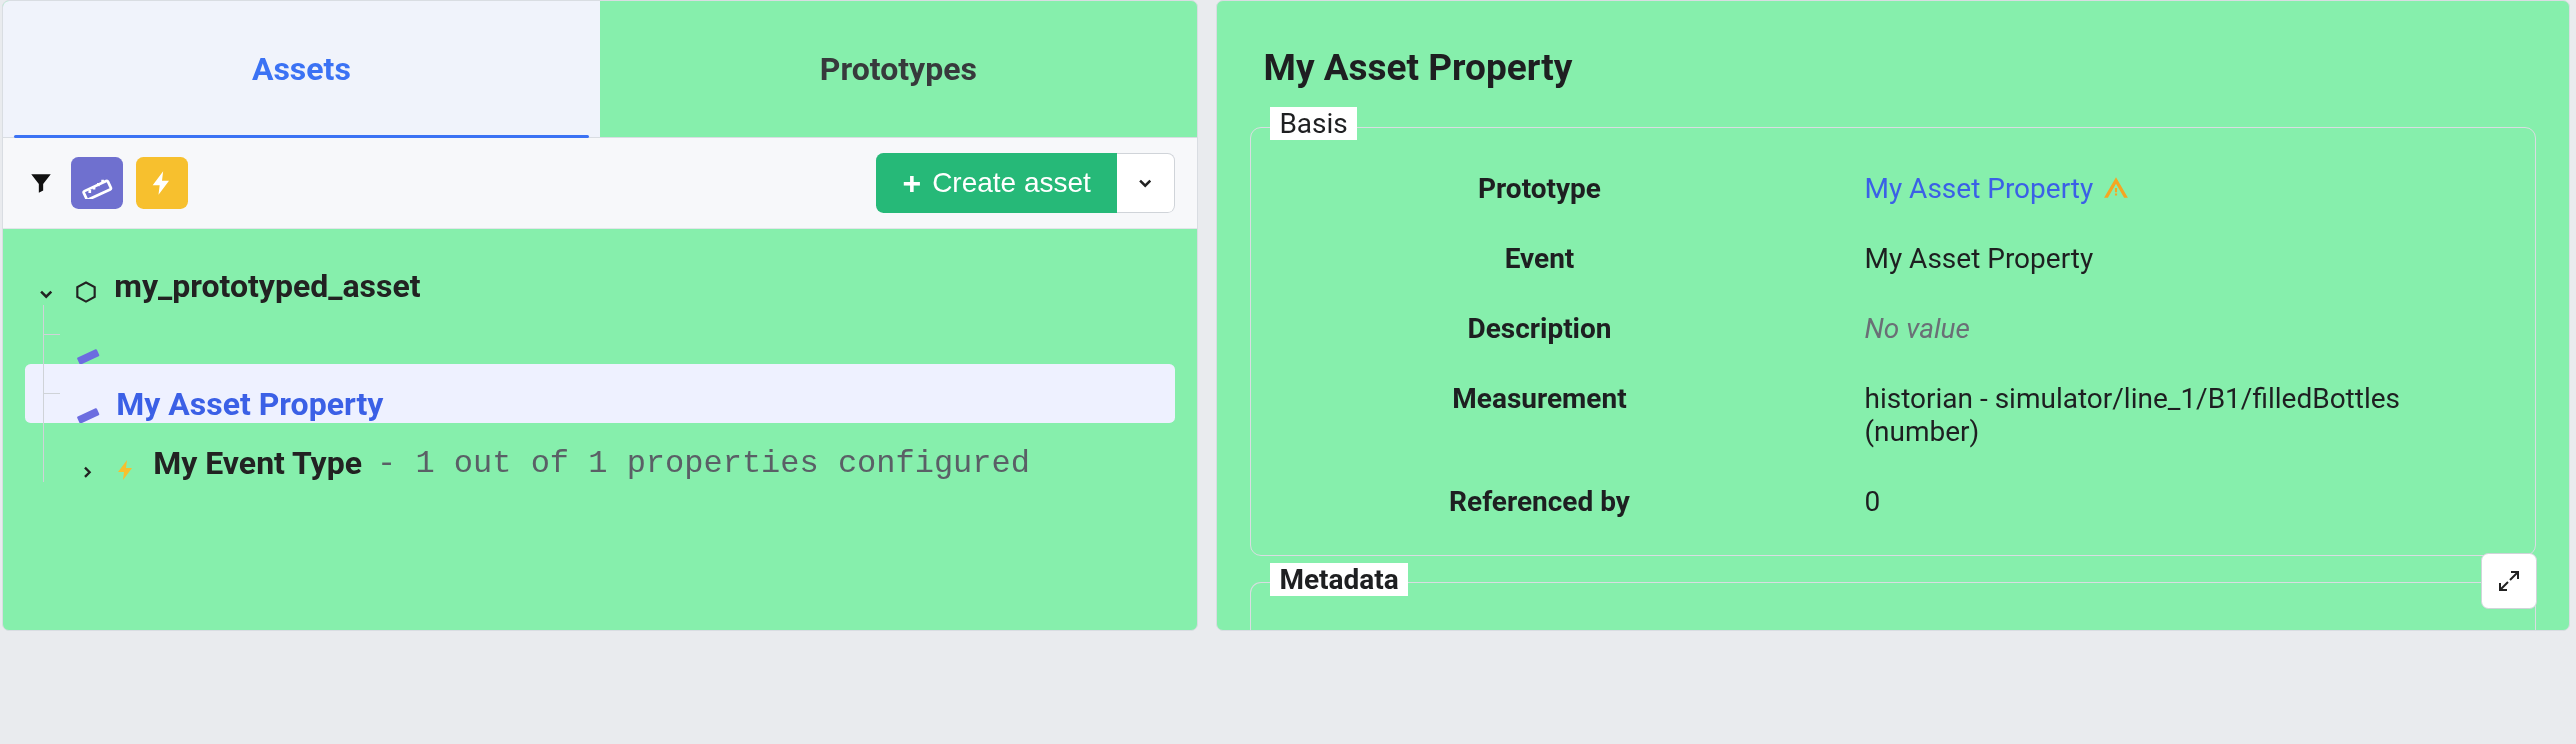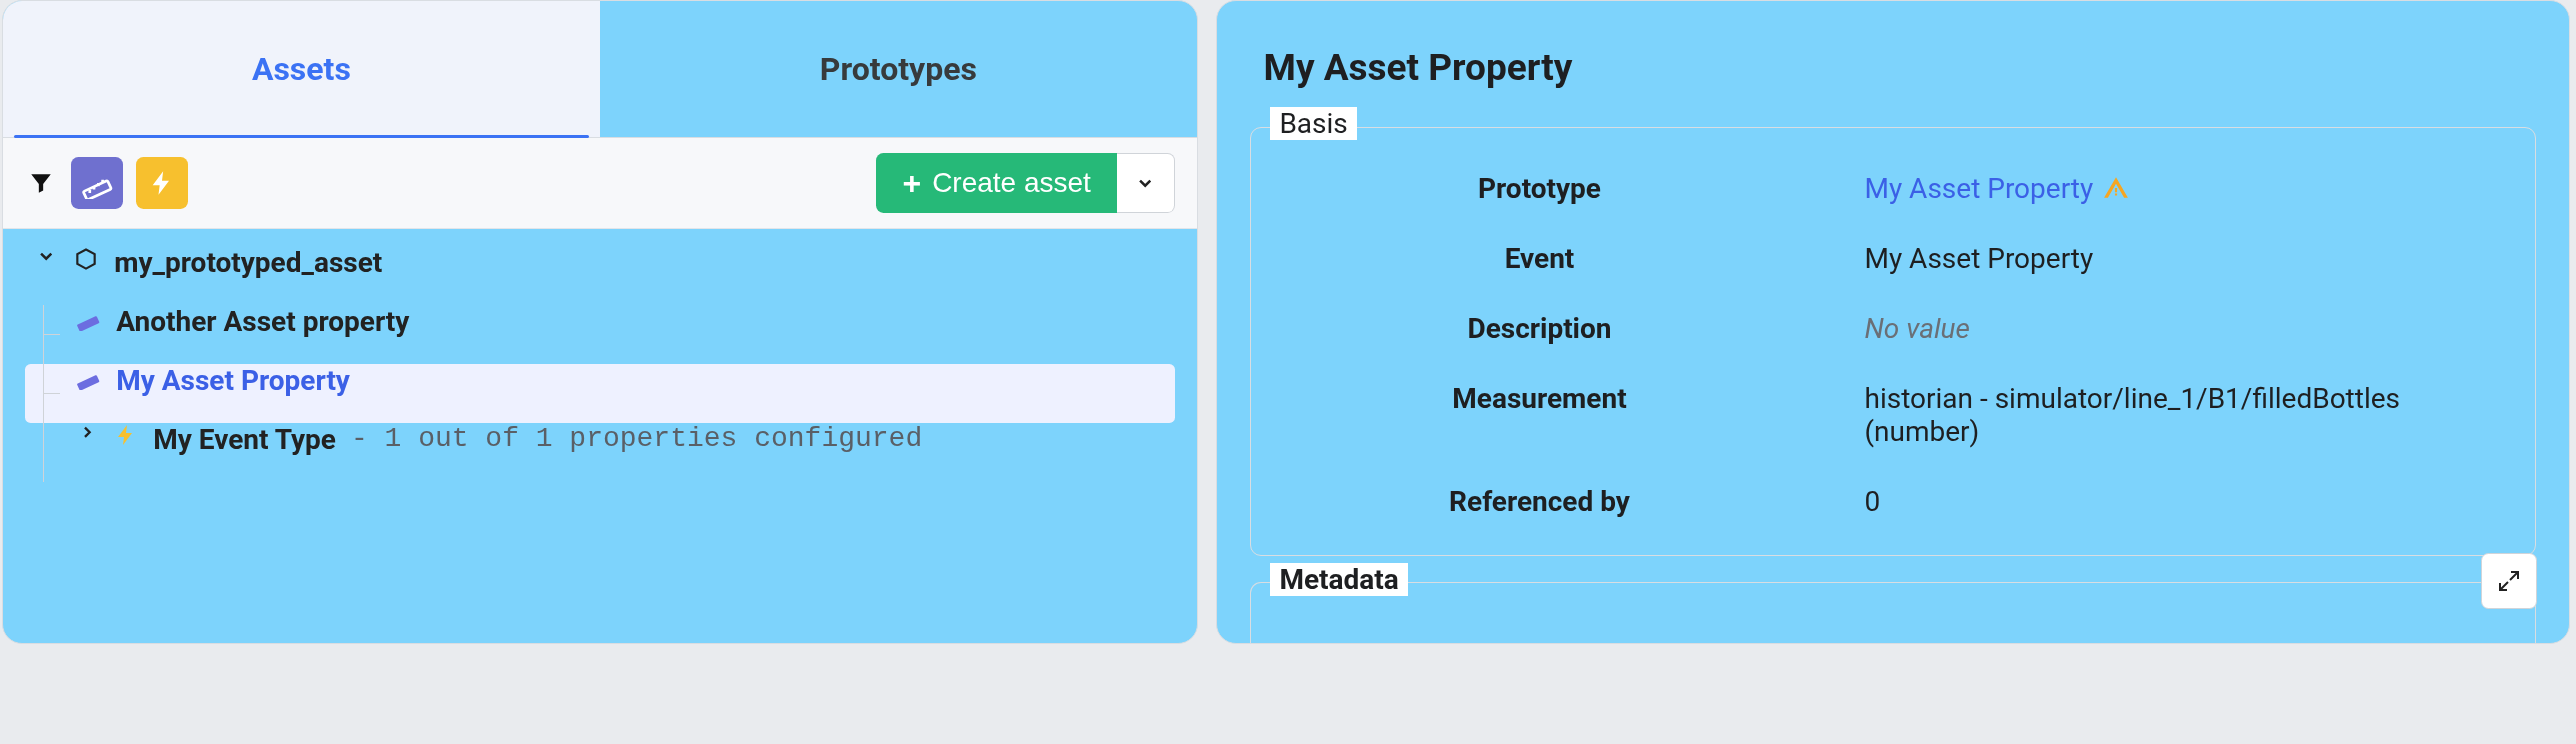--- a/index.html
+++ b/index.html
@@ -3,23 +3,23 @@
 <meta charset="utf-8">
 <style>
   * { box-sizing: border-box; }
   html, body { margin: 0; padding: 0; background: #e9ebee; font-family: -apple-system, BlinkMacSystemFont, "Segoe UI", Roboto, "Helvetica Neue", Arial, sans-serif; }
   body { width: 2576px; height: 745px; transform-origin: top left; }
 
   .layout { display: flex; gap: 18.6px; padding: 0; }
 
   
   .panel {
-    background: #7dd3fc;
+    background: #86efac;
     border: 0.9px solid #d9dde2;
-    border-radius: 20px;
+    border-radius: 7px;
     overflow: hidden;
   }
   .panel.left { width: 1196px; flex: none; margin-left: 1.9px; }
   .panel.right { flex: 1; margin-right: 5.6px; }
 
   
   .tabs { display: flex; border-bottom: 0.9px solid #d9dde2; }
   .tab {
     flex: 1;
     height: 136px;
@@ -92,26 +92,26 @@
     display: inline-flex;
     align-items: center;
     justify-content: center;
     cursor: pointer;
   }
 
   
   .tree { padding: 16.7px 22px; color: #222; }
   .tree-row {
     display: flex;
-    align-items: flex-start;
+    align-items: flex-end;
     gap: 15px;
     height: 59px;
     padding: 0 9.3px;
     border-radius: 5.6px;
-    font-size: 28px;
+    font-size: 32px;
   }
   .tree-row.root { font-weight: 700; }
   .tree-row .chev { width: 24px; display:inline-flex; justify-content:center; color:#222; }
   .tree-branch {
     display:inline-block;
     width: 26px; height: 59px;
     position: relative;
   }
   .tree-branch::before {
     content: "";
@@ -181,21 +181,21 @@
 
   .warn-icon { color:#f5a623; }
 
   .metadata-row {
     position: relative;
     margin: 16.7px 33px 0 33px;
     border: 0.9px solid #d9dde2;
     border-top-left-radius: 11px;
     border-top-right-radius: 11px;
     border-bottom: none;
-    height: 61px;
+    height: 48px;
     text-align: right;
   }
   .metadata-row .legend2 {
     position: absolute;
     top: -20.4px; left: 18.6px;
     background: #fff;
     padding: 0 9.3px;
     font-size: 28px;
     font-weight: 700;
     color: #1e1f21;
@@ -279,21 +279,20 @@
         <span>my_prototyped_asset</span>
       </div>
 
       <div class="tree-row">
         <span class="tree-branch tee"></span>
         <span class="ruler-icon">
           <svg width="26" height="26" viewBox="0 0 24 24" fill="#6c6de0">
               <rect x="2" y="14" width="20" height="7" rx="1" transform="rotate(-25 12 17)"></rect>
             </svg>
         </span>
-        <span class="bold">Another Asset property</span>
       </div>
 
       <div class="tree-row selected">
         <span class="tree-branch tee"></span>
         <span class="ruler-icon">
           <svg width="26" height="26" viewBox="0 0 24 24" fill="#6c6de0">
               <rect x="2" y="14" width="20" height="7" rx="1" transform="rotate(-25 12 17)"></rect>
             </svg>
         </span>
         <span>My Asset Property</span>

